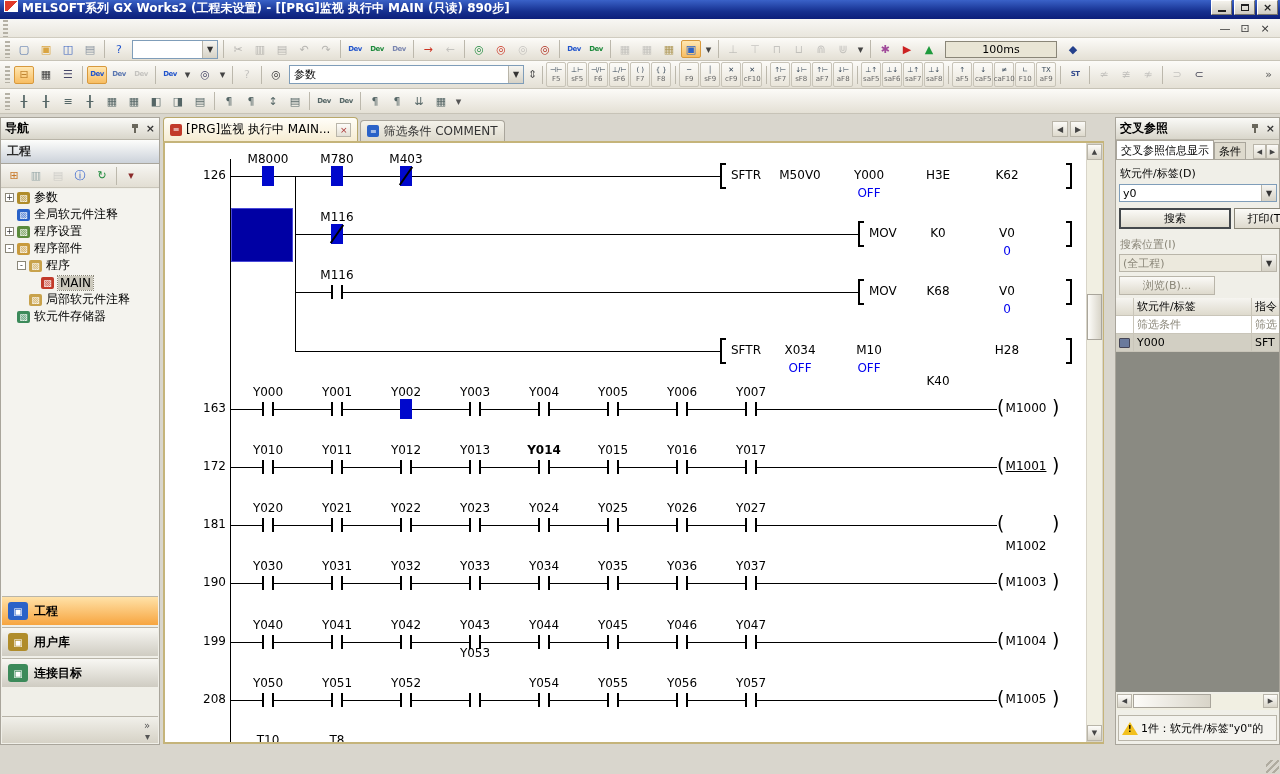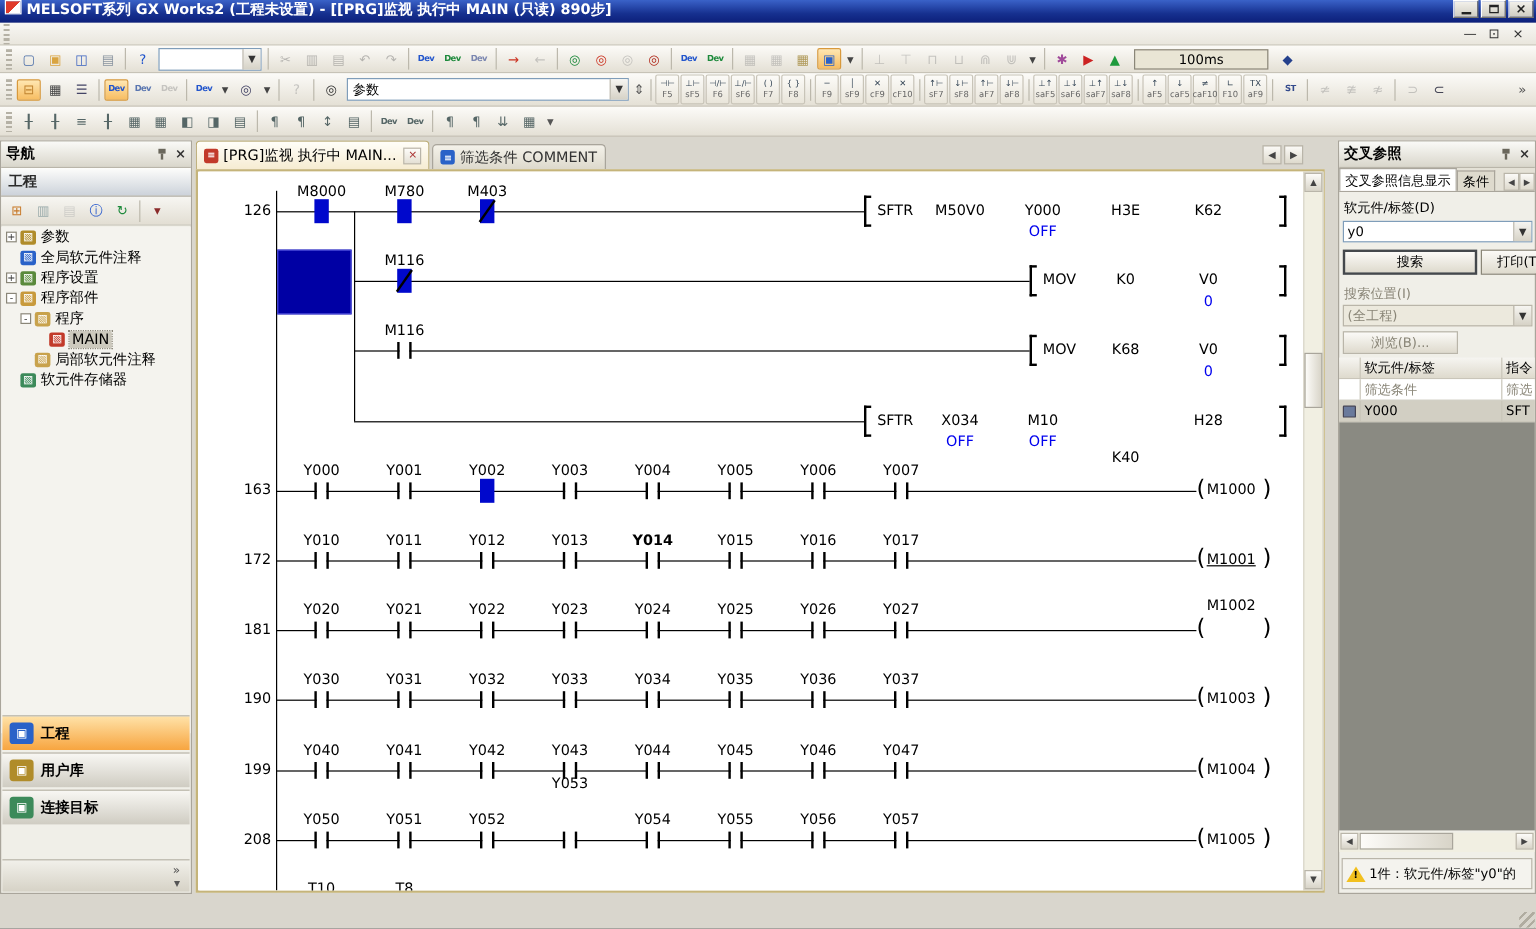--- a/index.html
+++ b/index.html
@@ -808,21 +808,21 @@
       <div class="dlabel" style="left: 484px; top: 358px;">Y026</div>
       <div class="cgap" style="left: 512px; top: 376px;"></div>
       <div class="cbar" style="left: 510px; top: 375px;"></div>
       <div class="cbar" style="left: 520px; top: 375px;"></div>
       <div style="position: absolute; left: 553px; top: 356px; width: 64px; height: 40px;"></div>
       <div class="dlabel" style="left: 553px; top: 358px;">Y027</div>
       <div class="cgap" style="left: 581px; top: 376px;"></div>
       <div class="cbar" style="left: 579px; top: 375px;"></div>
       <div class="cbar" style="left: 589px; top: 375px;"></div>
       <div class="paren" style="left: 831px; top: 371px;">(</div>
-      <div class="dlabel" style="left: 828px; width: 64px; top: 354px;">M1002</div>
+      <div class="dlabel" style="left: 828px; width: 64px; top: 396px;">M1002</div>
       <div class="paren" style="left: 886px; top: 371px;">)</div>
       <div class="rownum" style="left: 20px; top: 432px;">190</div>
       <div class="wire" style="left: 64px; top: 440px; width: 767px;"></div>
       <div style="position: absolute; left: 70px; top: 414px; width: 64px; height: 40px;"></div>
       <div class="dlabel" style="left: 70px; top: 416px;">Y030</div>
       <div class="cgap" style="left: 98px; top: 434px;"></div>
       <div class="cbar" style="left: 96px; top: 433px;"></div>
       <div class="cbar" style="left: 106px; top: 433px;"></div>
       <div style="position: absolute; left: 139px; top: 414px; width: 64px; height: 40px;"></div>
       <div class="dlabel" style="left: 139px; top: 416px;">Y031</div>

